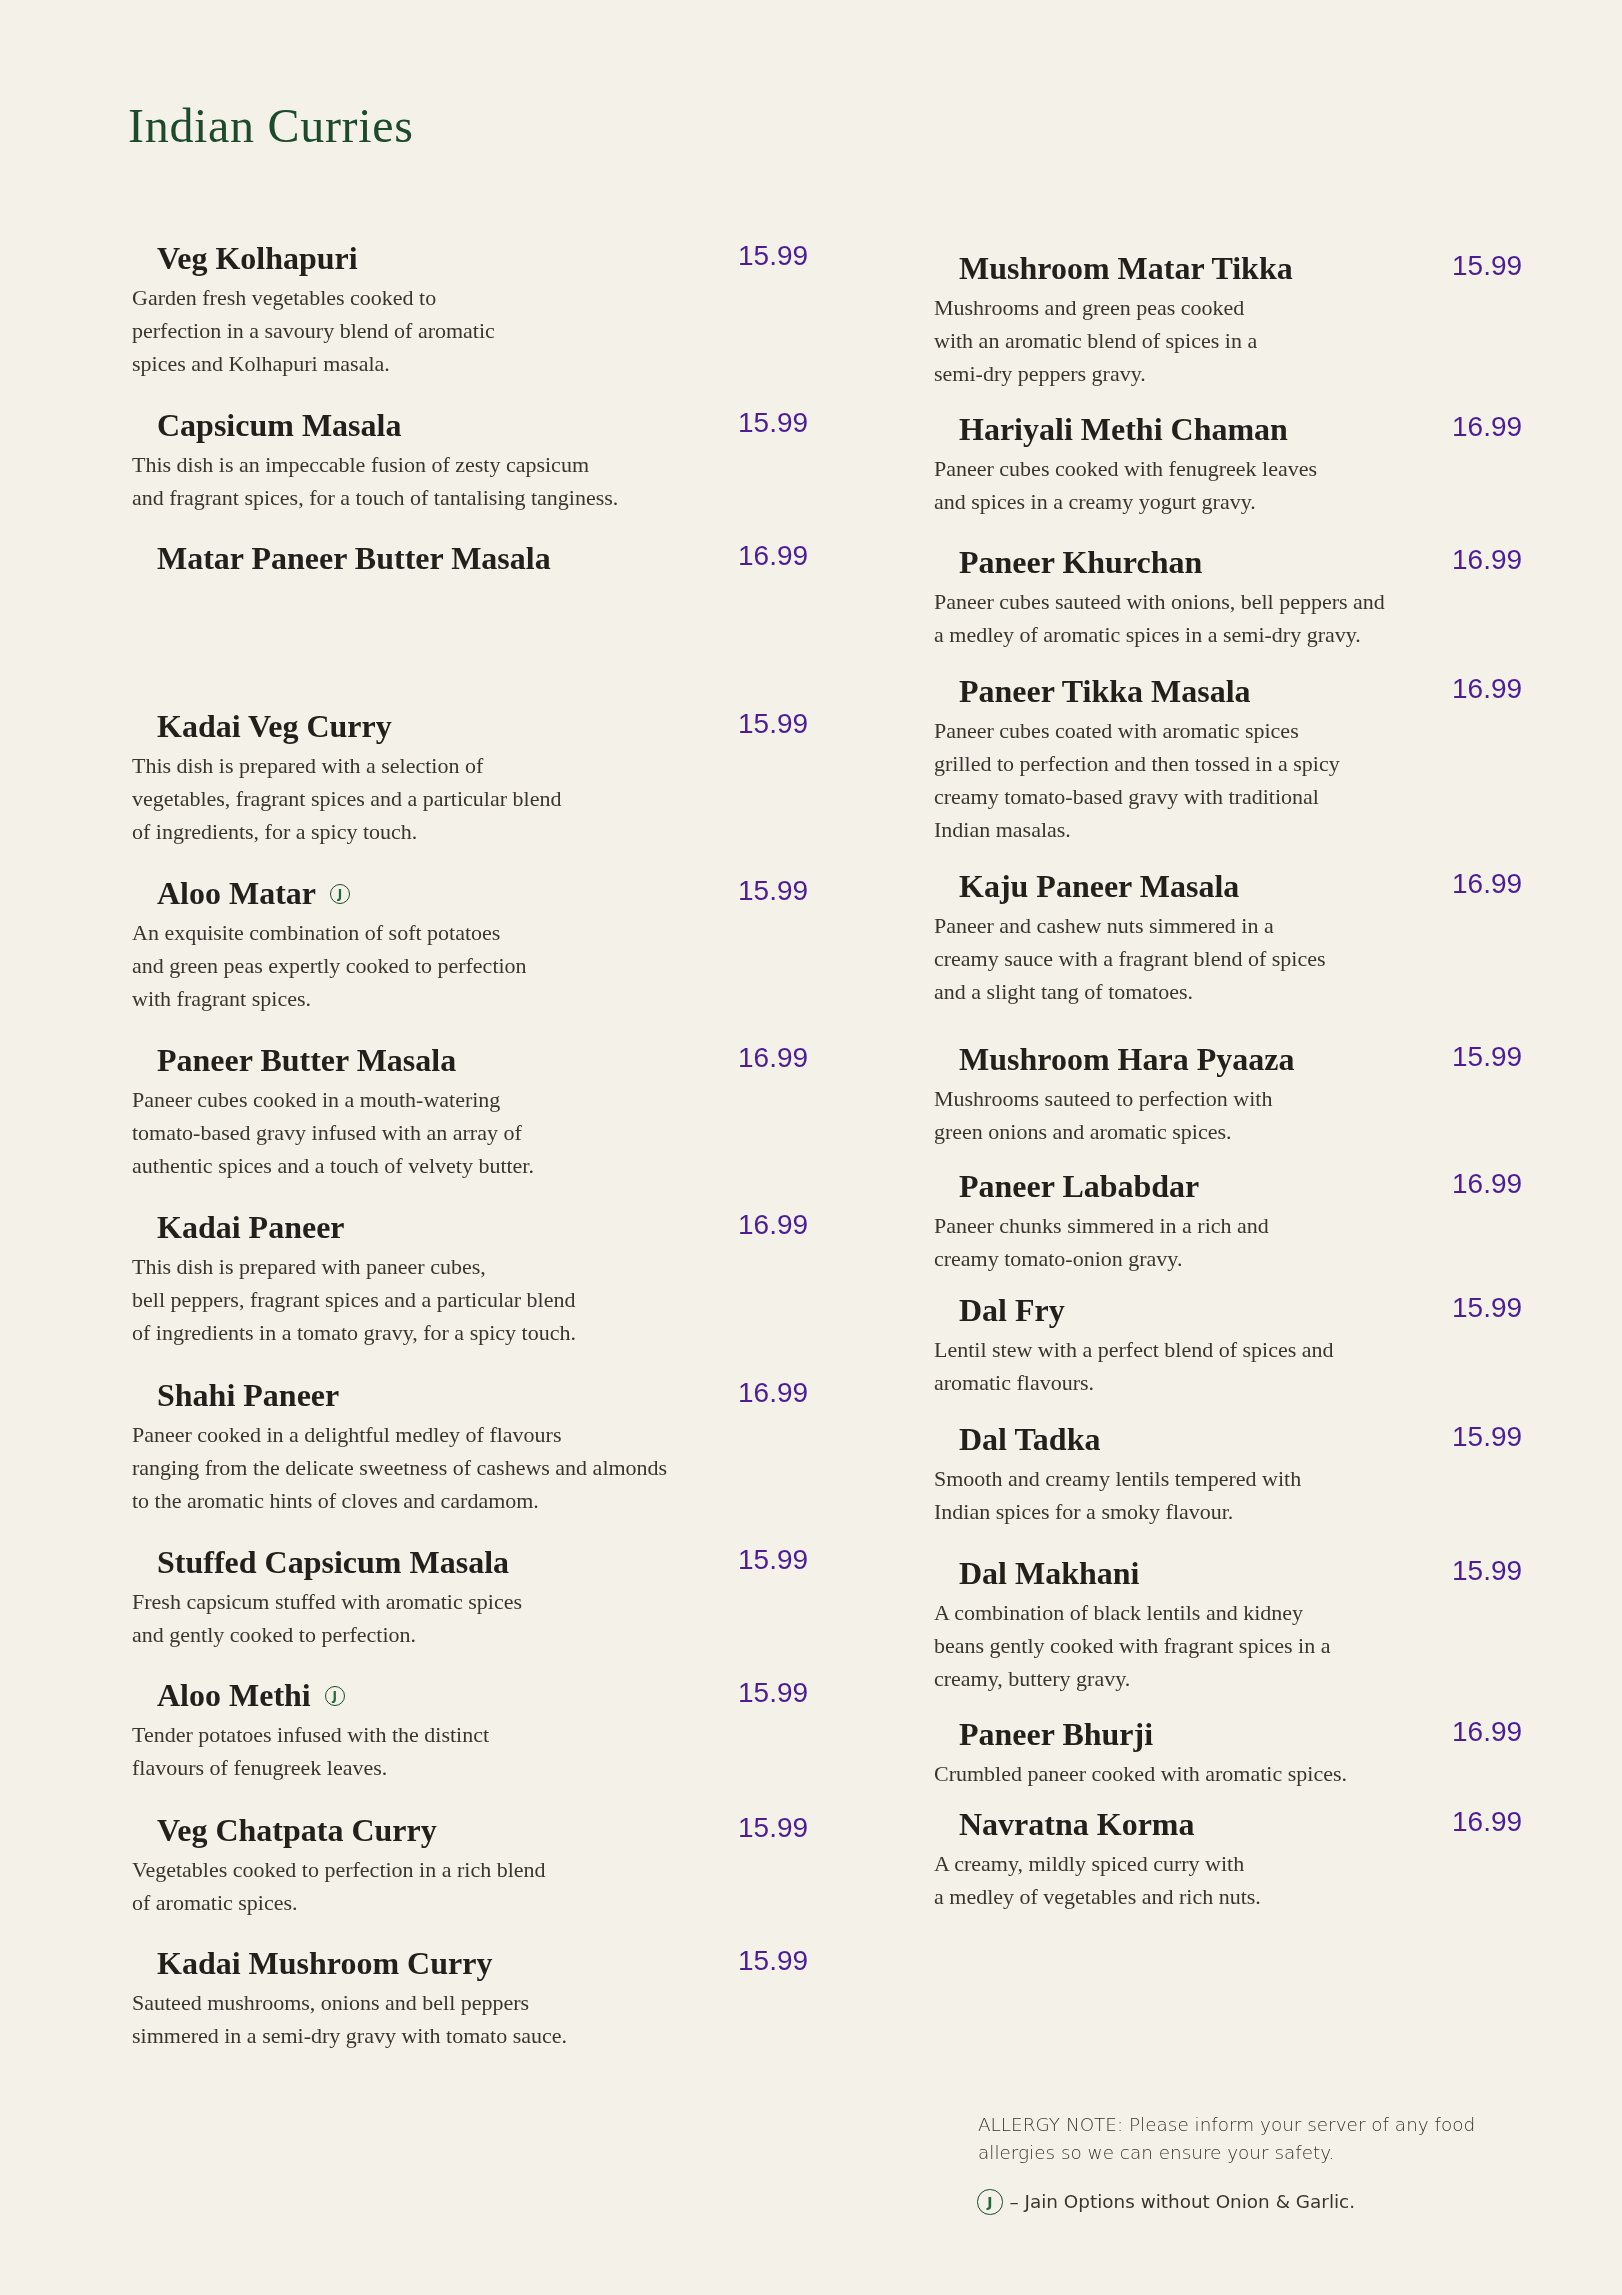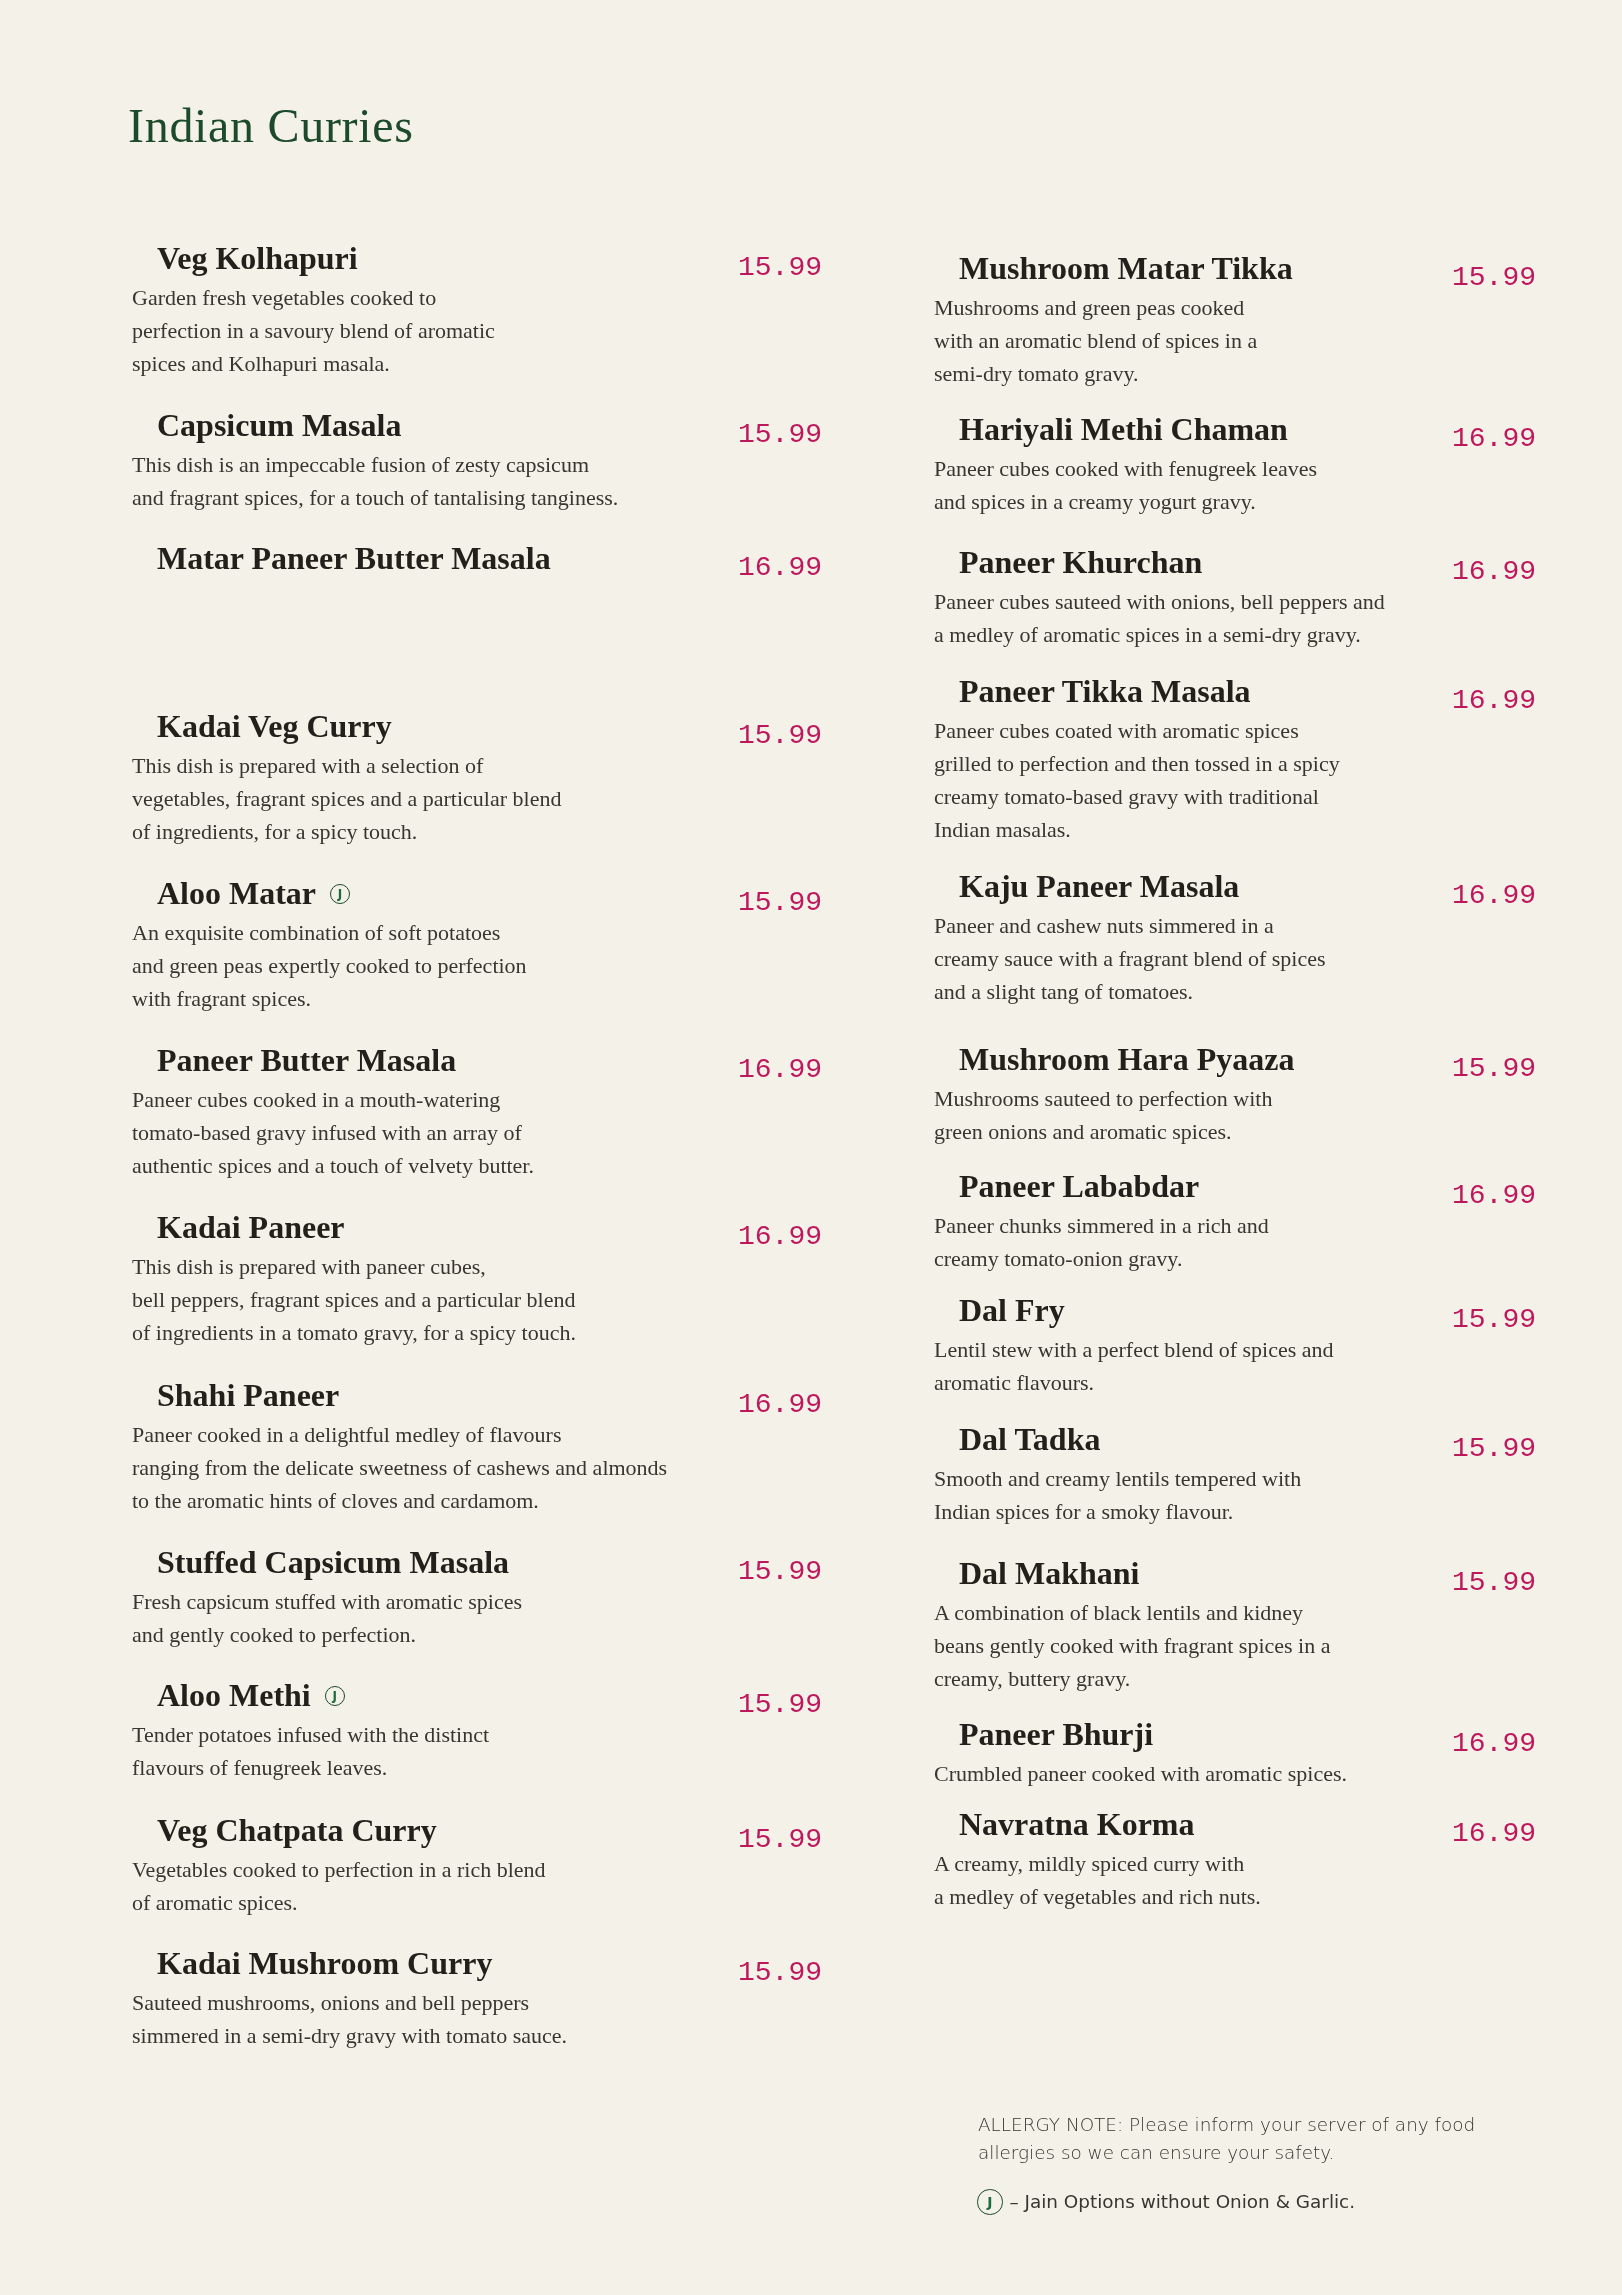--- a/index.html
+++ b/index.html
@@ -15,23 +15,23 @@
     font-size: 48px; color: #1c4a2a; letter-spacing: 0.7px; margin: 0;
     font-weight: normal;
   }
   .item { position: absolute; }
   .item-head { display: flex; align-items: center; position: relative; }
   .item-name {
     font-family: "Liberation Serif", "DejaVu Serif", serif;
     font-size: 32px; font-weight: bold; color: #231f1a; white-space: nowrap; margin-left: 25px;
   }
   .price {
-    position: absolute; top: 12px;
-    font-family: Liberation Mono, monospace;
-    font-size: 28px; color: #be185d;
+    position: absolute; top: 0;
+    font-family: Liberation Sans, sans-serif;
+    font-size: 28px; color: #4c1d95;
   }
   .desc {
     font-family: "Liberation Serif", "DejaVu Serif", serif;
     font-size: 22px; line-height: 33px; color: #3a352e; margin-top: 4.3px;
     white-space: pre-line;
   }
   .jain {
     display: inline-flex; align-items: center; justify-content: center;
     width: 20px; height: 20px; border: 1.4px solid #1c4a2a; border-radius: 50%;
     font-family: "DejaVu Sans", sans-serif; font-size: 12px; font-weight: bold;
@@ -160,21 +160,21 @@
     </div>
   </div>
 <div id="right-col">
     <div class="item right" style="left: 934px; top: 250px;">
       <div class="item-head">
         <span class="item-name">Mushroom Matar Tikka</span>
         <span class="price">15.99</span>
       </div>
       <div class="desc">Mushrooms and green peas cooked
 with an aromatic blend of spices in a
-semi-dry tomato gravy.</div>
+semi-dry peppers gravy.</div>
     </div>
     <div class="item right" style="left: 934px; top: 411px;">
       <div class="item-head">
         <span class="item-name">Hariyali Methi Chaman</span>
         <span class="price">16.99</span>
       </div>
       <div class="desc">Paneer cubes cooked with fenugreek leaves
 and spices in a creamy yogurt gravy.</div>
     </div>
     <div class="item right" style="left: 934px; top: 544px;">

